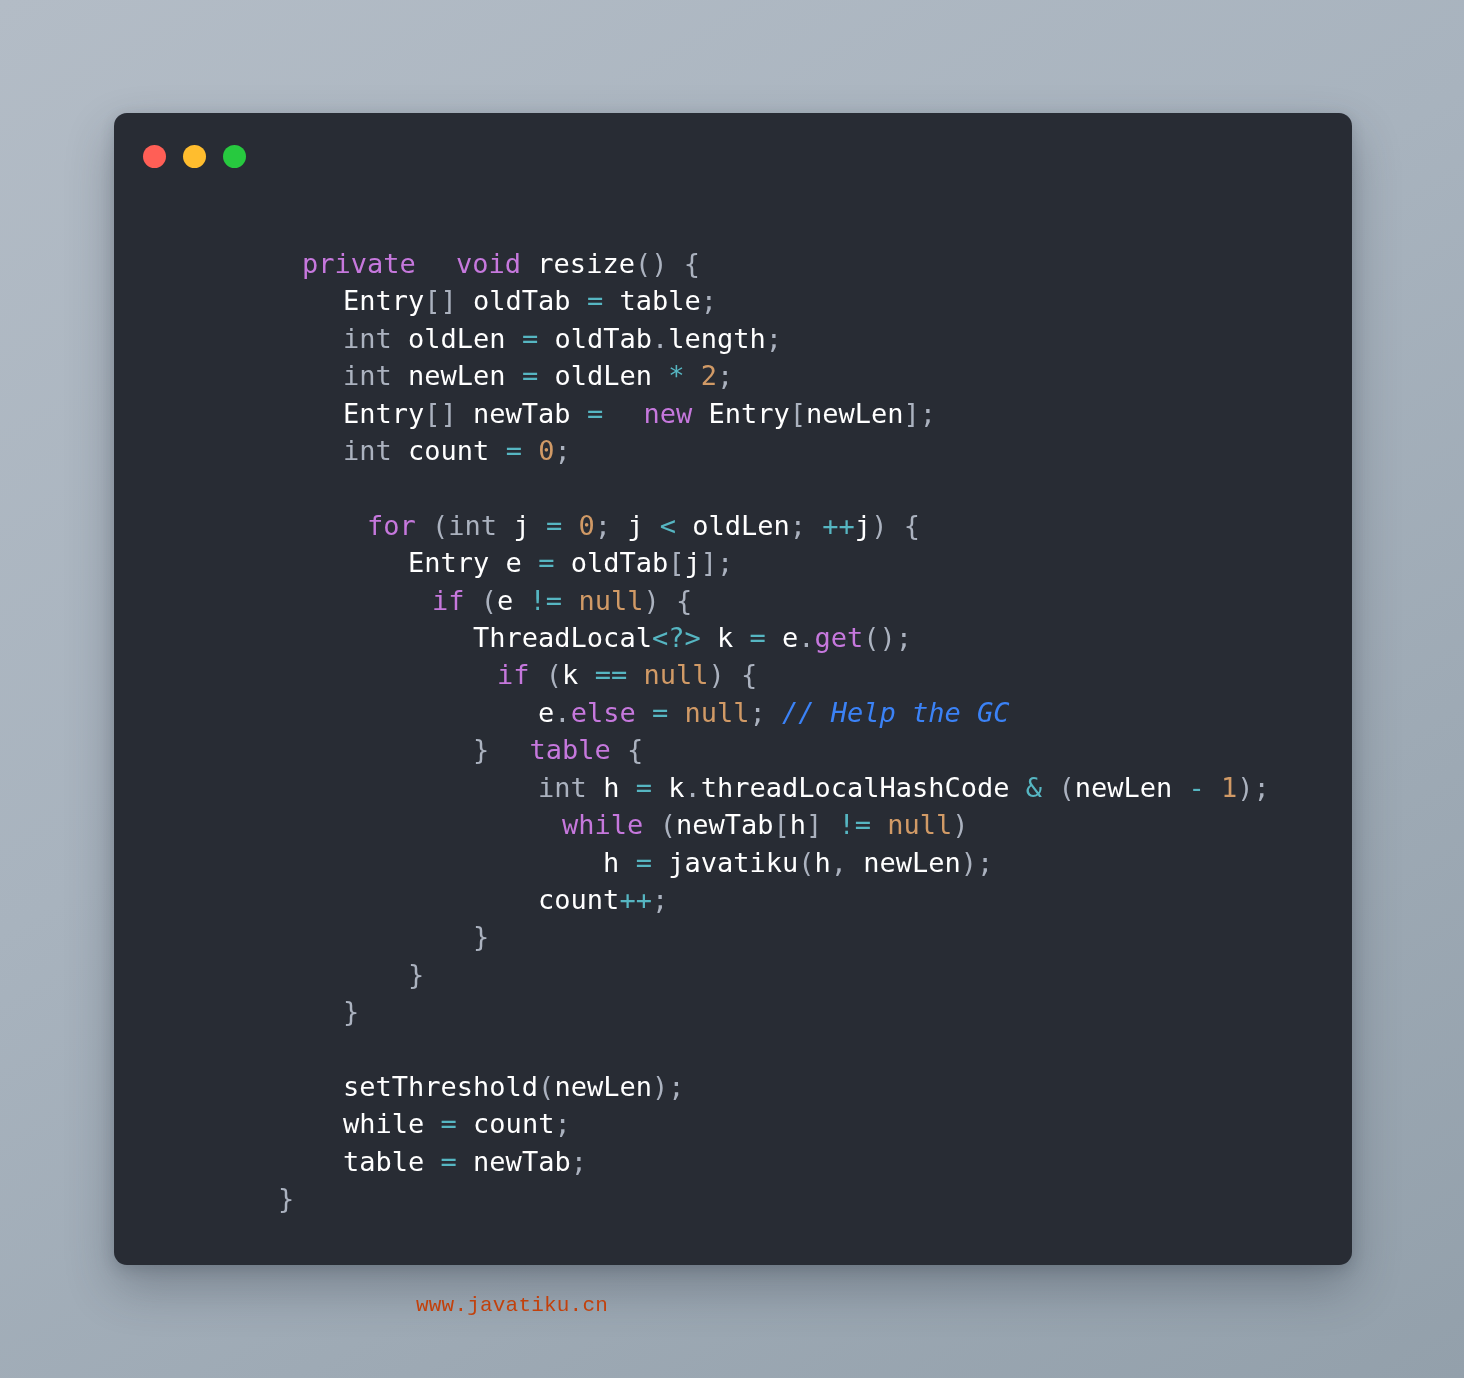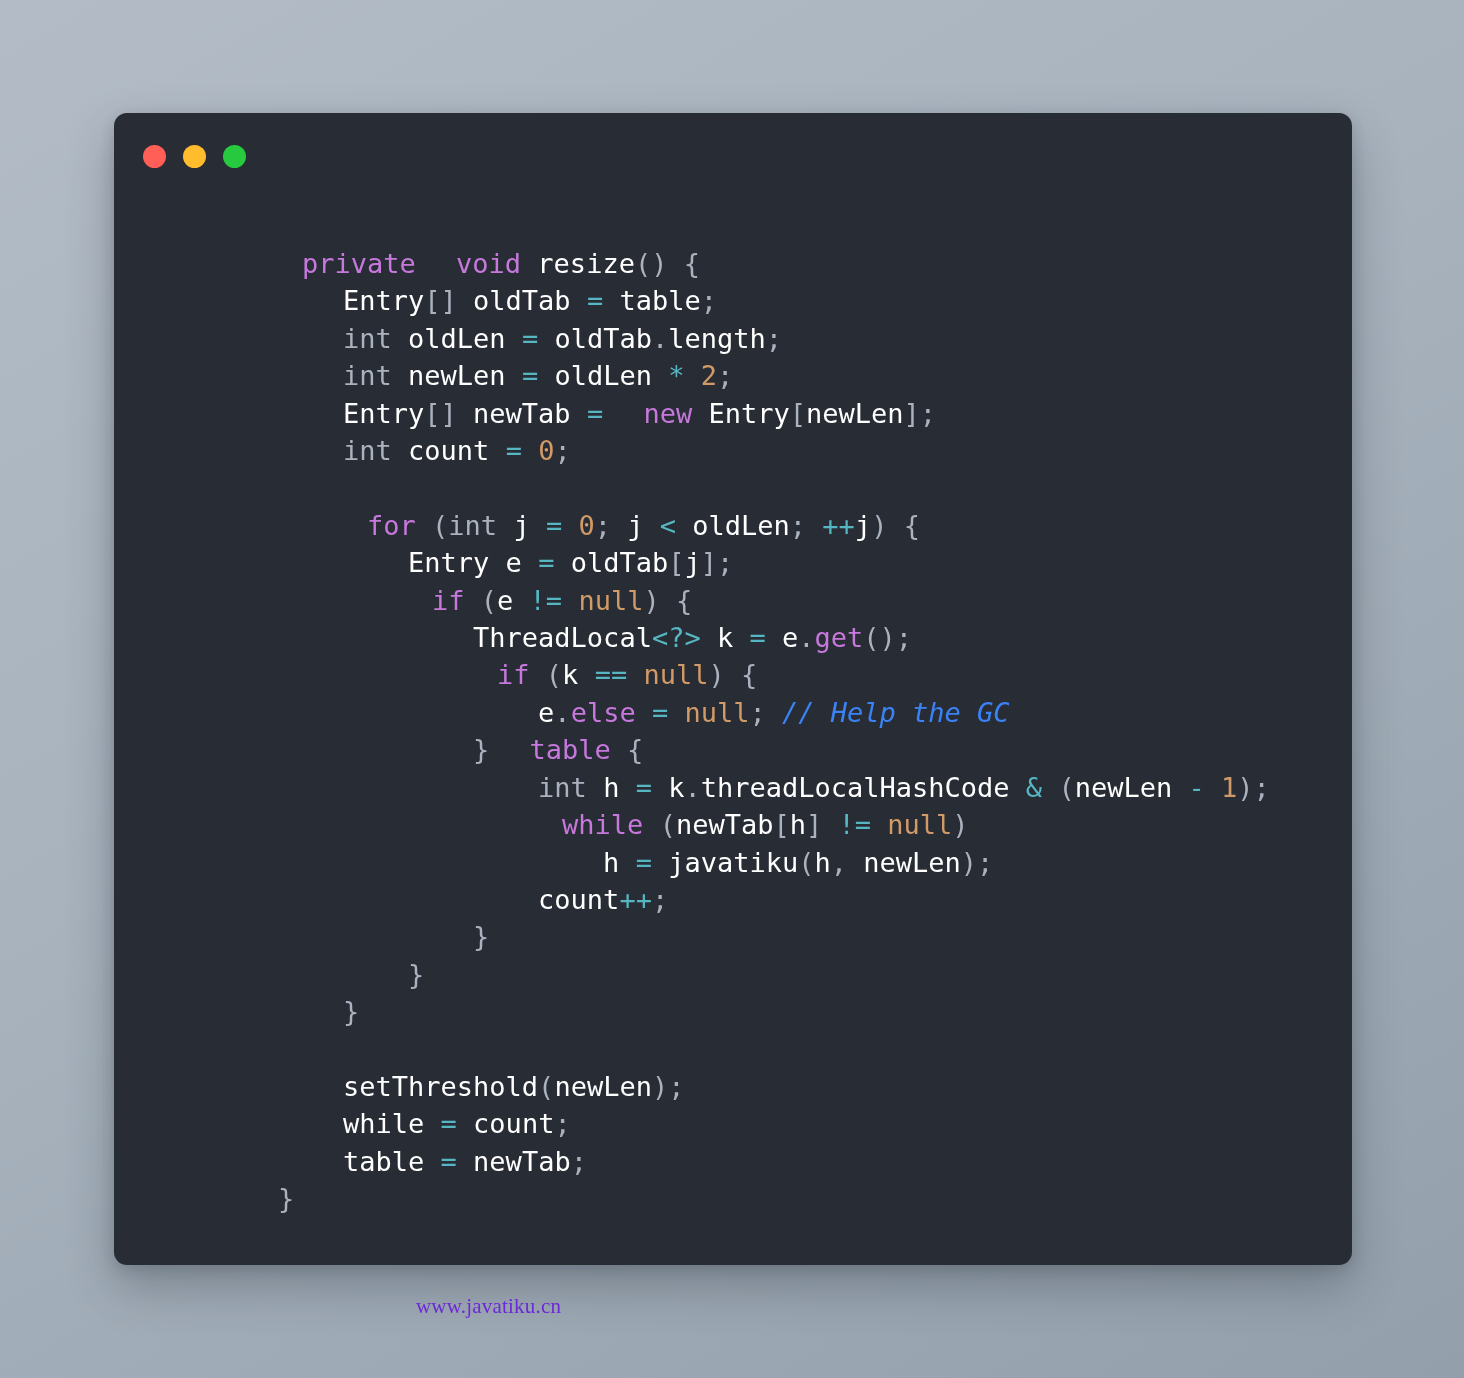--- a/index.html
+++ b/index.html
@@ -76,22 +76,22 @@
   .t-num  { color: #d19a66; }      
   .t-prop { color: #c678dd; text-align: right; }      
   .t-pun  { color: #abb2bf; }      
   .t-com  { color: #3b82f6; font-style: italic; }
 
   
   #watermark {
     position: absolute;
     left: 416px;
     top: 1294px;
-    color: #6d28d9;
-    font-family: Liberation Serif, serif;
+    color: #c2410c;
+    font-family: Liberation Mono, monospace;
     font-size: 21px;
     letter-spacing: 0.2px;
     user-select: text;
   }
 </style>
 </head>
 <body>
 
 <div id="code-card">
 

